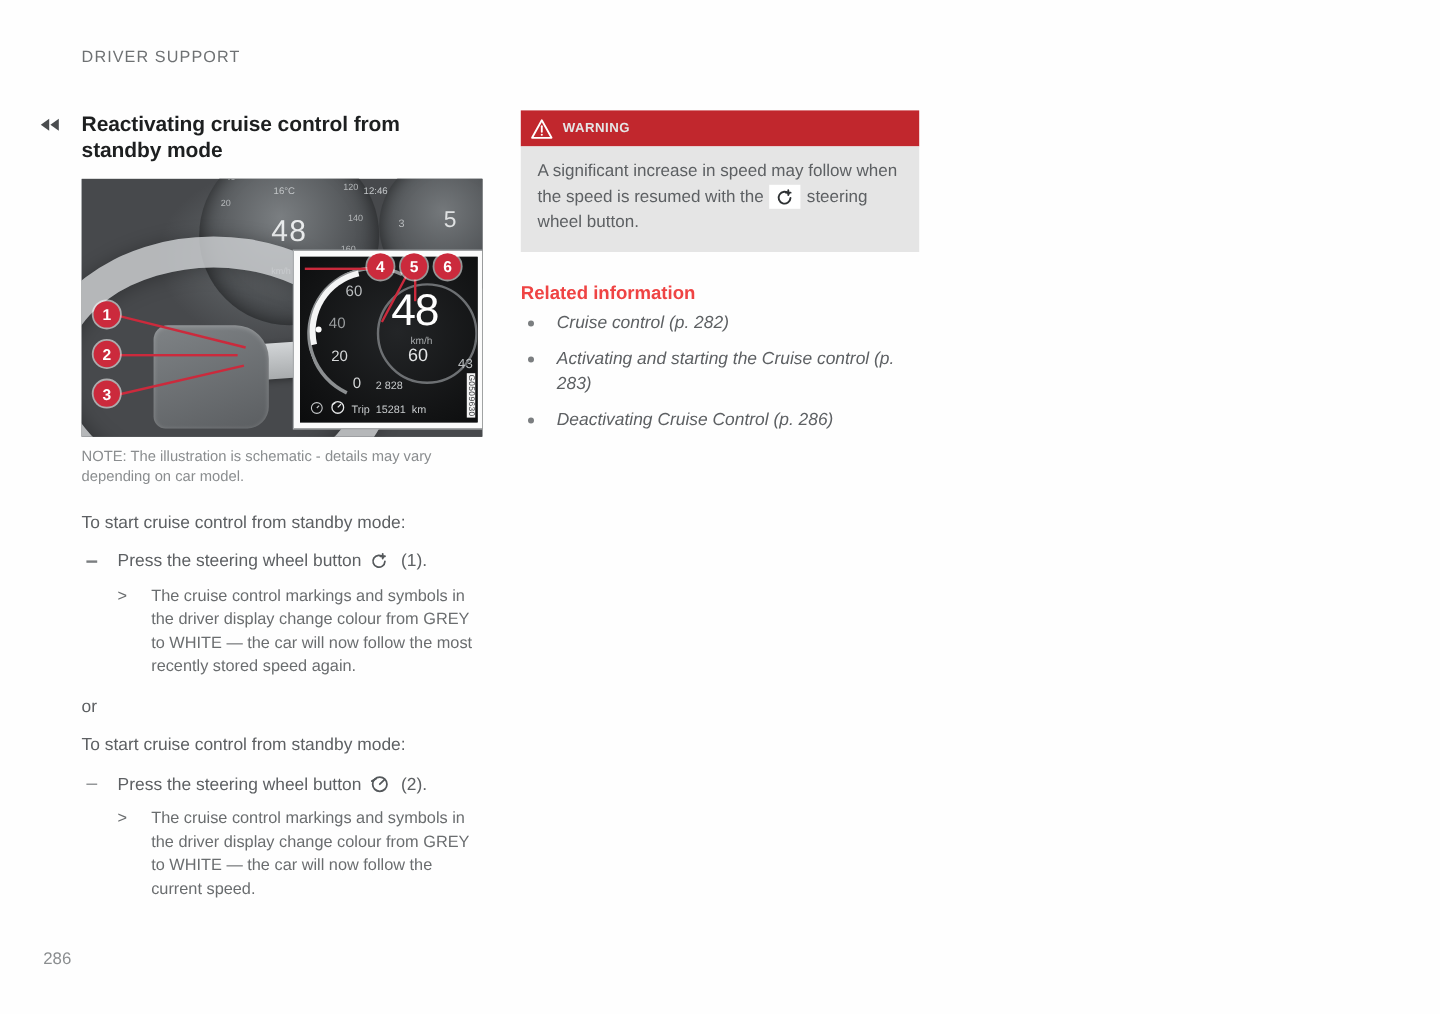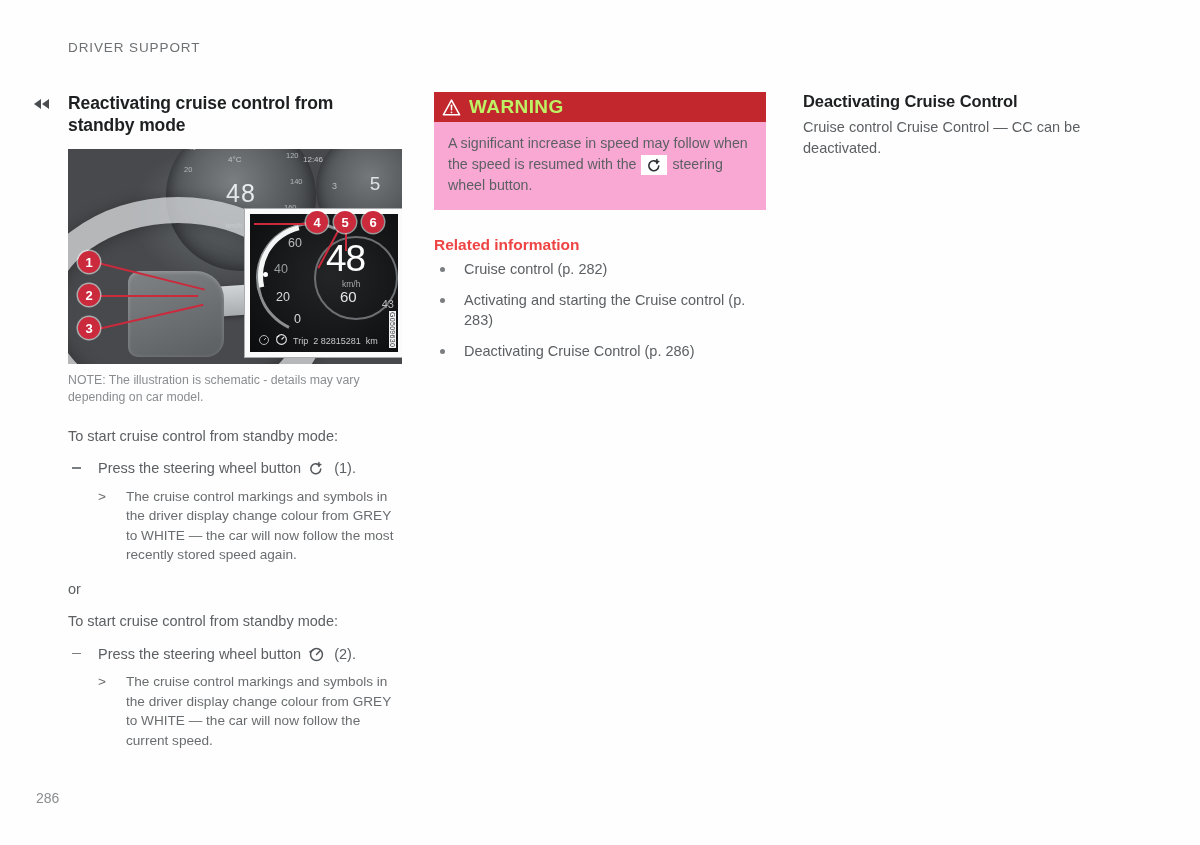--- a/index.html
+++ b/index.html
@@ -241,21 +241,21 @@
     border: 2px solid #6d7073;
   }
   .edge-26 { position:absolute; right:4px; top:84px; color:#b9bcbe; font-size:11px; }
   .trip-row {
     position: absolute;
     left: 8px; bottom: 6px;
     display: flex; align-items: flex-end; gap: 5px;
     color: #c6c9cb;
     font-size: 9px;
   }
-  .trip-nums { display: flex; line-height: 1.05; }
+  .trip-nums { display: flex; flex-direction: column; line-height: 1.05; gap: 11px; }
   .img-code {
     position: absolute;
     right: 2px; bottom: 4px;
     writing-mode: vertical-rl;
     color: #cfd2d4;
     font-size: 7px;
     background: #f2f2f2;
     color: #3a3c3e;
     padding: 1px 0;
     letter-spacing: 0.3px;
@@ -296,27 +296,27 @@
     display: flex; align-items: center;
     padding: 0 8px;
     gap: 8px;
   }
   .warn-tri {
     width: 19px; height: 17px;
     position: relative;
     flex: 0 0 auto;
   }
   .warning-head .wtitle {
-    color: #bef264;
-    font-size: 19px;
+    color: #e5e5e5;
+    font-size: 11px;
     font-weight: bold;
     letter-spacing: 0.4px;
   }
   .warning-body {
-    background: #f9a8d4;
+    background: #e5e5e5;
     padding: 11px 14px 14px 14px;
     font-size: 14.2px;
     line-height: 1.47;
     color: #5d6063;
   }
   .icon-box {
     display: inline-flex;
     align-items: center; justify-content: center;
     width: 26px; height: 20px;
     background: #ffffff;
@@ -326,21 +326,21 @@
 
   
   .related-title {
     margin: 0 0 5px 0;
     font-size: 15.5px;
     font-weight: bold;
     color: #ef4444;
   }
   ul.related {
     list-style: none;
-    margin: 0; padding: 0;
+    margin: 0; padding: 0; font-style: italic;
   }
   ul.related li {
     position: relative;
     padding-left: 30px;
     margin-bottom: 10px;
     font-size: 14.5px;
     line-height: 1.42;
     color: #5d6063;
   }
   ul.related li::before {
@@ -418,21 +418,21 @@
         <div class="tick" style="left:118px;top:82px;">160</div>
         <div class="tick" style="left:60px;top:100px;">km/h</div>
       </div>
 
       <div class="gauge-right">
         <div class="val">5</div>
         <div class="t3">3</div>
         <div class="t7">7</div>
       </div>
 
-      <div class="topbar-l">4°C</div>
+      <div class="topbar-l">16°C</div>
       <div class="topbar-r">12:46</div>
 
       <div class="wheel-rim"></div>
       <div class="wheel-spoke"></div>
       <div class="wheel-pad"></div>
 
       <div class="lead" style="left:30px;top:113px;width:110px;transform:rotate(14deg);"></div>
       <div class="lead" style="left:30px;top:146px;width:100px;"></div>
       <div class="lead" style="left:30px;top:179px;width:108px;transform:rotate(-13deg);"></div>
 
@@ -569,20 +569,16 @@
       </li>
       <li>
         <span>Activating and starting the Cruise control (p. 283)</span>
       </li>
       <li>
         <span>Deactivating Cruise Control (p. 286)</span>
       </li>
     </ul>
   </div>
 
-  <div class="col col-right">
-    <h2 class="sub-title">Deactivating Cruise Control</h2>
-    <p class="body">Cruise control Cruise Control — CC can be deactivated.</p>
-  </div>
 
   <div class="page-number">286</div>
 
 </div>
 
 </body></html>

